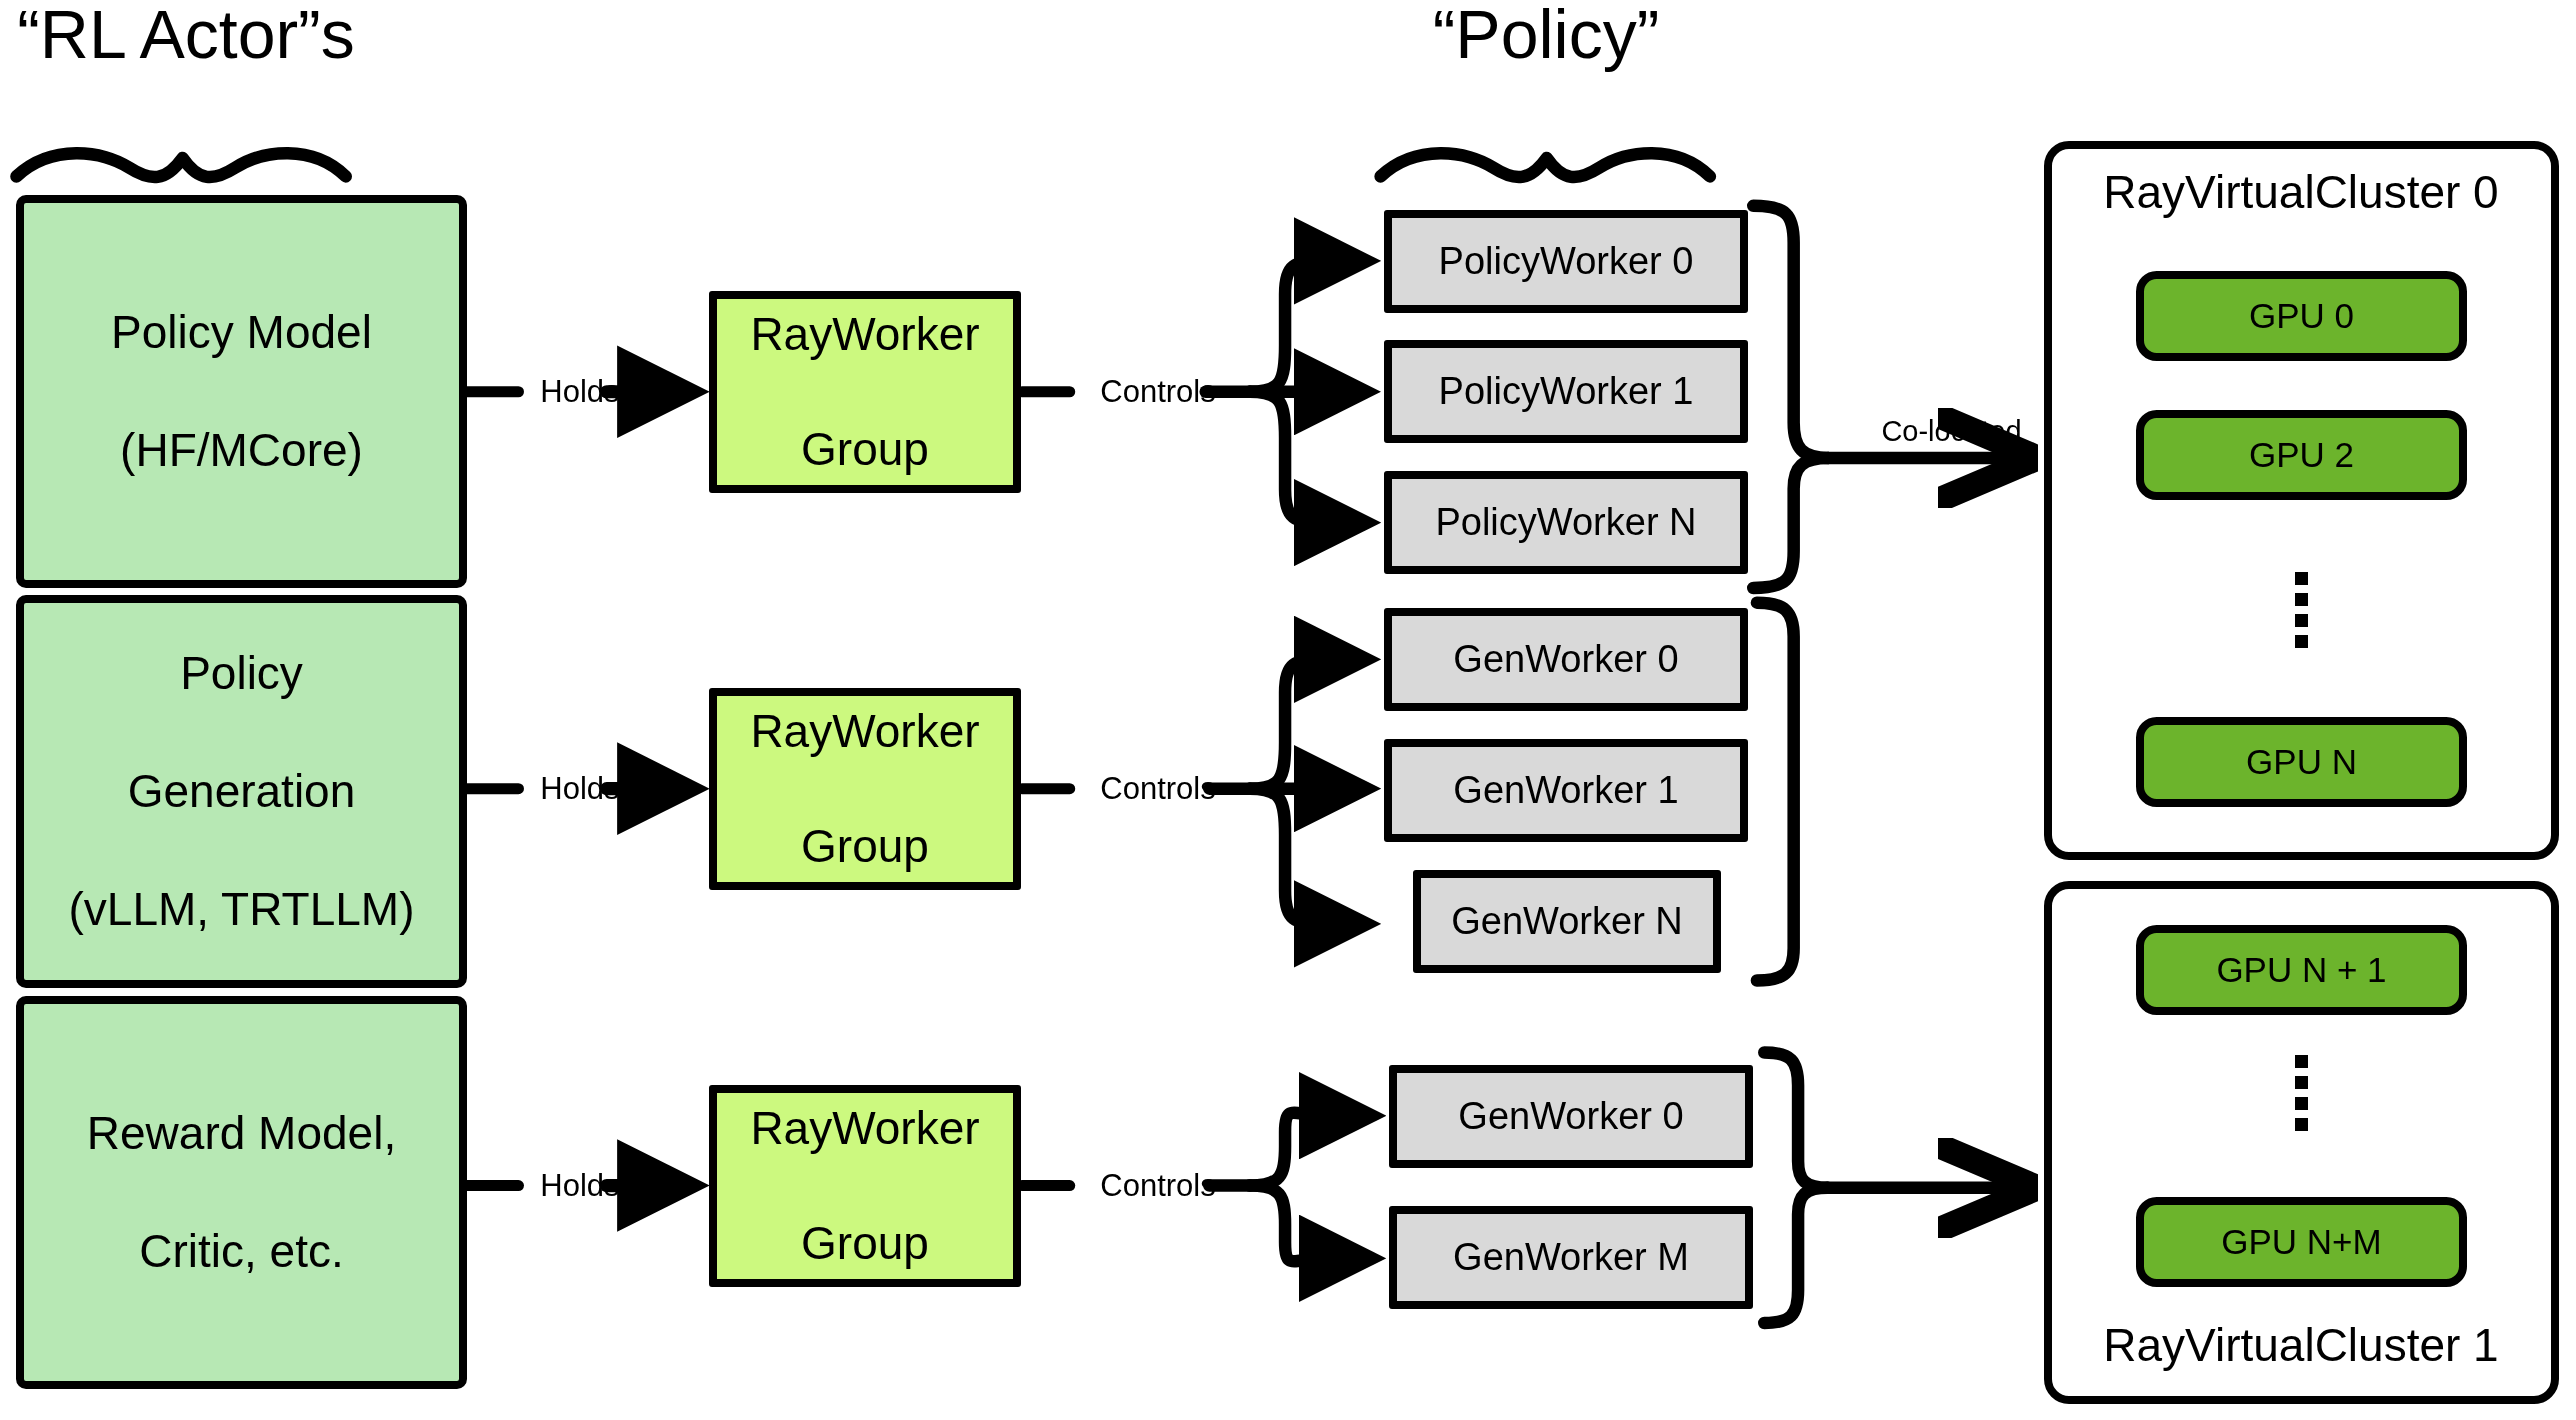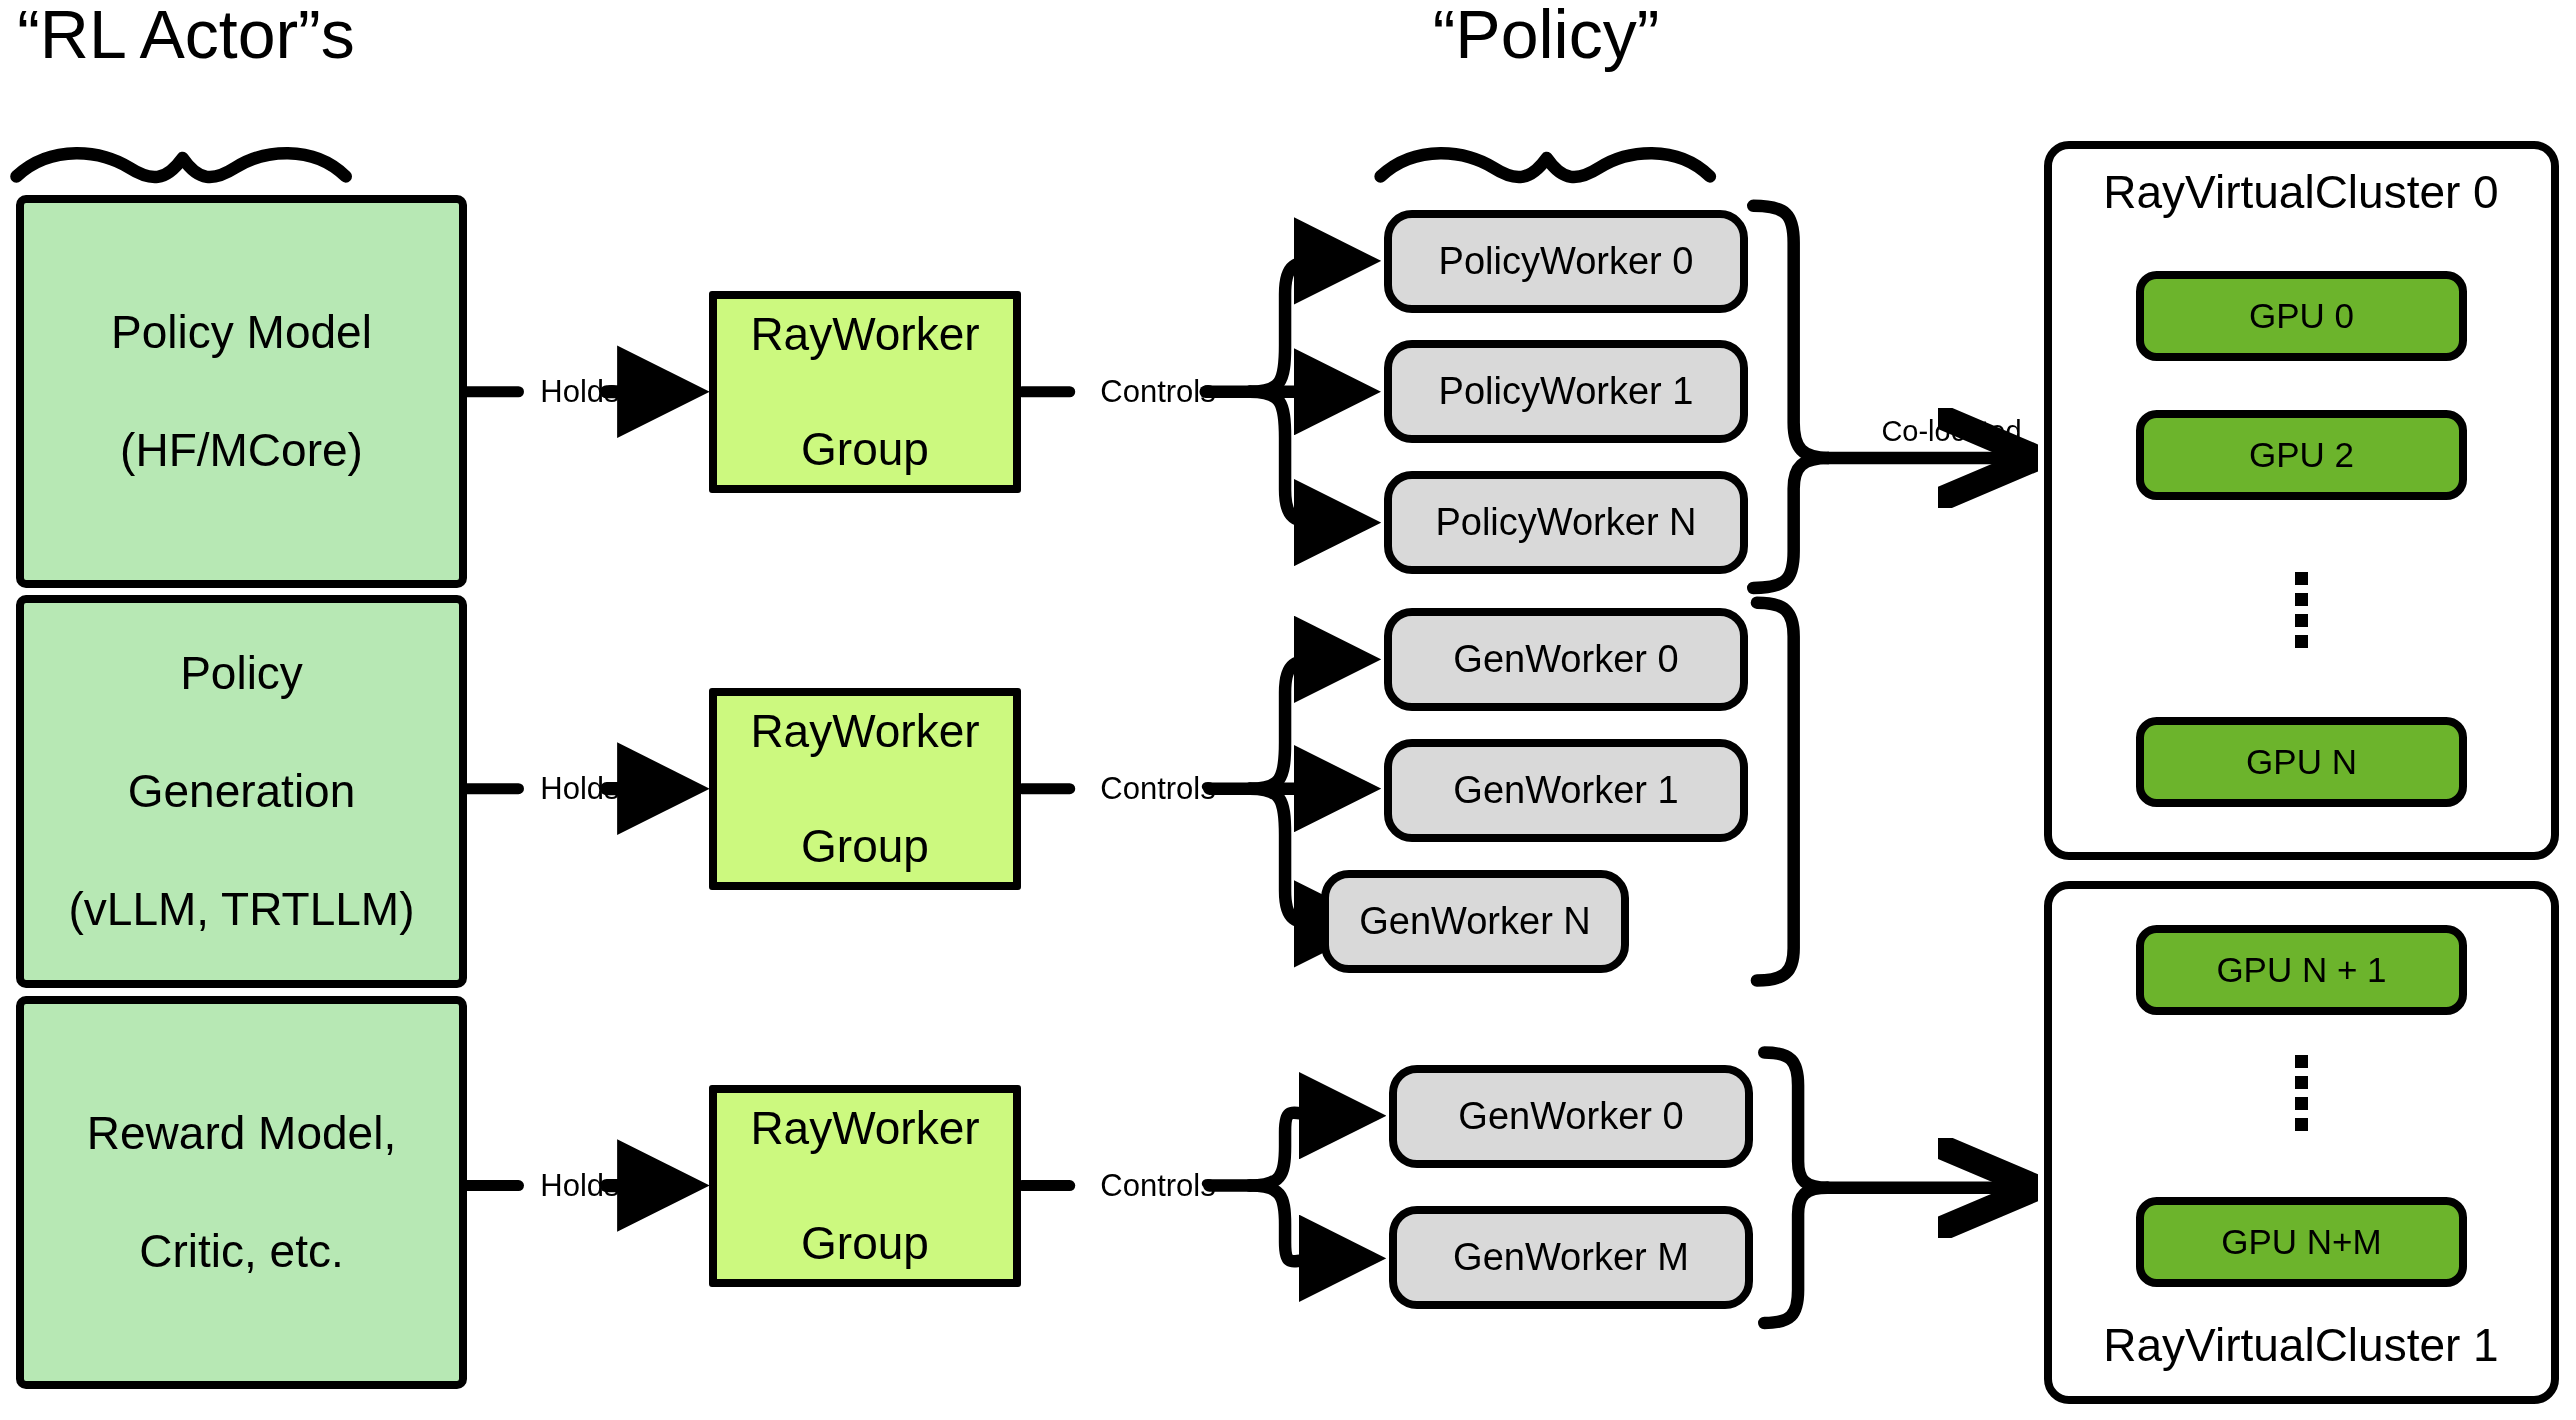--- a/index.html
+++ b/index.html
@@ -44,21 +44,21 @@
     line-height:1.28;
   }
   .rwg-box{
     background:#ccf97f;
     border-radius:3px;
     font-size:46px;
     line-height:1.25;
   }
   .worker-box{
     background:#d9d9d9;
-    border-radius:28px;
+    border-radius:3px;
     font-size:38px;
     line-height:1.1;
   }
   .gpu-box{
     background:#6cb42c;
     border-radius:20.6px;
     font-size:35px;
     line-height:1.1;
   }
   .cluster-box{
@@ -243,21 +243,21 @@
   <div class="abs node worker-box" style="left:1384px;top:471px;width:364px;height:103px;">
     <span>PolicyWorker N</span>
   </div>
 
   <div class="abs node worker-box" style="left:1384px;top:608px;width:364px;height:103px;">
     <span>GenWorker 0</span>
   </div>
   <div class="abs node worker-box" style="left:1384px;top:739px;width:364px;height:103px;">
     <span>GenWorker 1</span>
   </div>
-  <div class="abs node worker-box" style="left:1321px;top:870px;width:308px;height:103px;">
+  <div class="abs node worker-box" style="left:1413px;top:870px;width:308px;height:103px;">
     <span>GenWorker N</span>
   </div>
 
   <div class="abs node worker-box" style="left:1389px;top:1065px;width:364px;height:103px;">
     <span>GenWorker 0</span>
   </div>
   <div class="abs node worker-box" style="left:1389px;top:1206px;width:364px;height:103px;">
     <span>GenWorker M</span>
   </div>
 

